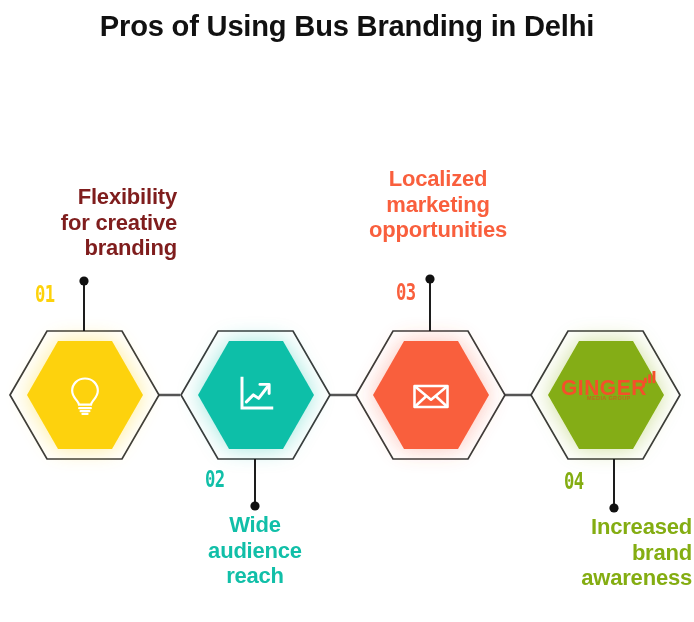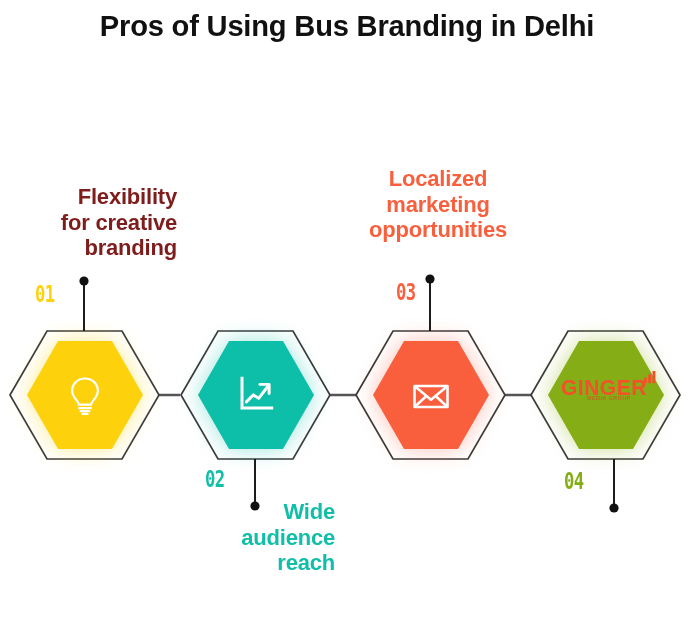--- a/index.html
+++ b/index.html
@@ -223,21 +223,21 @@
   <div class="node" style="left:256px; top:394px;">
     <div class="node-icon">
       <svg viewBox="0 0 48 48" width="42" height="42" fill="none" stroke="#ffffff">
         <path d="M8 6 v34 h34" stroke-width="3.4" stroke-linecap="square"></path>
         <path d="M13 33 L21 25 L27 29 L37 16" stroke-width="3.4" stroke-linecap="round" stroke-linejoin="round"></path>
         <path d="M28.5 13 H39 V23.5" stroke-width="3.4" stroke-linecap="round" stroke-linejoin="round"></path>
       </svg>
     </div>
   </div>
   <div class="node-number" style="left:203px; top:469px; color:#11BFA8;">02</div>
-  <div class="node-caption" style="left:175px; top:499px; width:160px; text-align:right; color:#11BFA8;">Wide
+  <div class="node-caption" style="left:175px; top:512px; width:160px; text-align:center; color:#11BFA8;">Wide
 audience
 reach</div>
 
   <div class="node" style="left:431px; top:396px;">
     <div class="node-icon">
       <svg viewBox="0 0 48 48" width="44" height="44" fill="none" stroke="#ffffff" stroke-width="2.8" stroke-linejoin="round">
         <rect x="6" y="13" width="36" height="23"></rect>
         <path d="M6 13 L24 28 L42 13"></path>
         <path d="M6 36 L19 24"></path>
         <path d="M42 36 L29 24"></path>
@@ -256,14 +256,17 @@
         <div class="ginger-sub">MEDIA GROUP</div>
         <svg class="ginger-mark" viewBox="0 0 16 15">
           <rect x="11.2" y="0" width="3.1" height="13" fill="#F4502A"></rect>
           <rect x="6.6" y="3.6" width="3.1" height="9.4" fill="#F4502A"></rect>
           <rect x="2.0" y="7.2" width="3.1" height="5.8" fill="#F4502A"></rect>
         </svg>
       </div>
     </div>
   </div>
   <div class="node-number" style="left:562px; top:471px; color:#84AD12;">04</div>
+  <div class="node-caption" style="left:498px; top:514px; width:194px; text-align:right; color:#84AD12;">Increased
+brand
+awareness</div>
 
 </div>
 
 </body></html>

